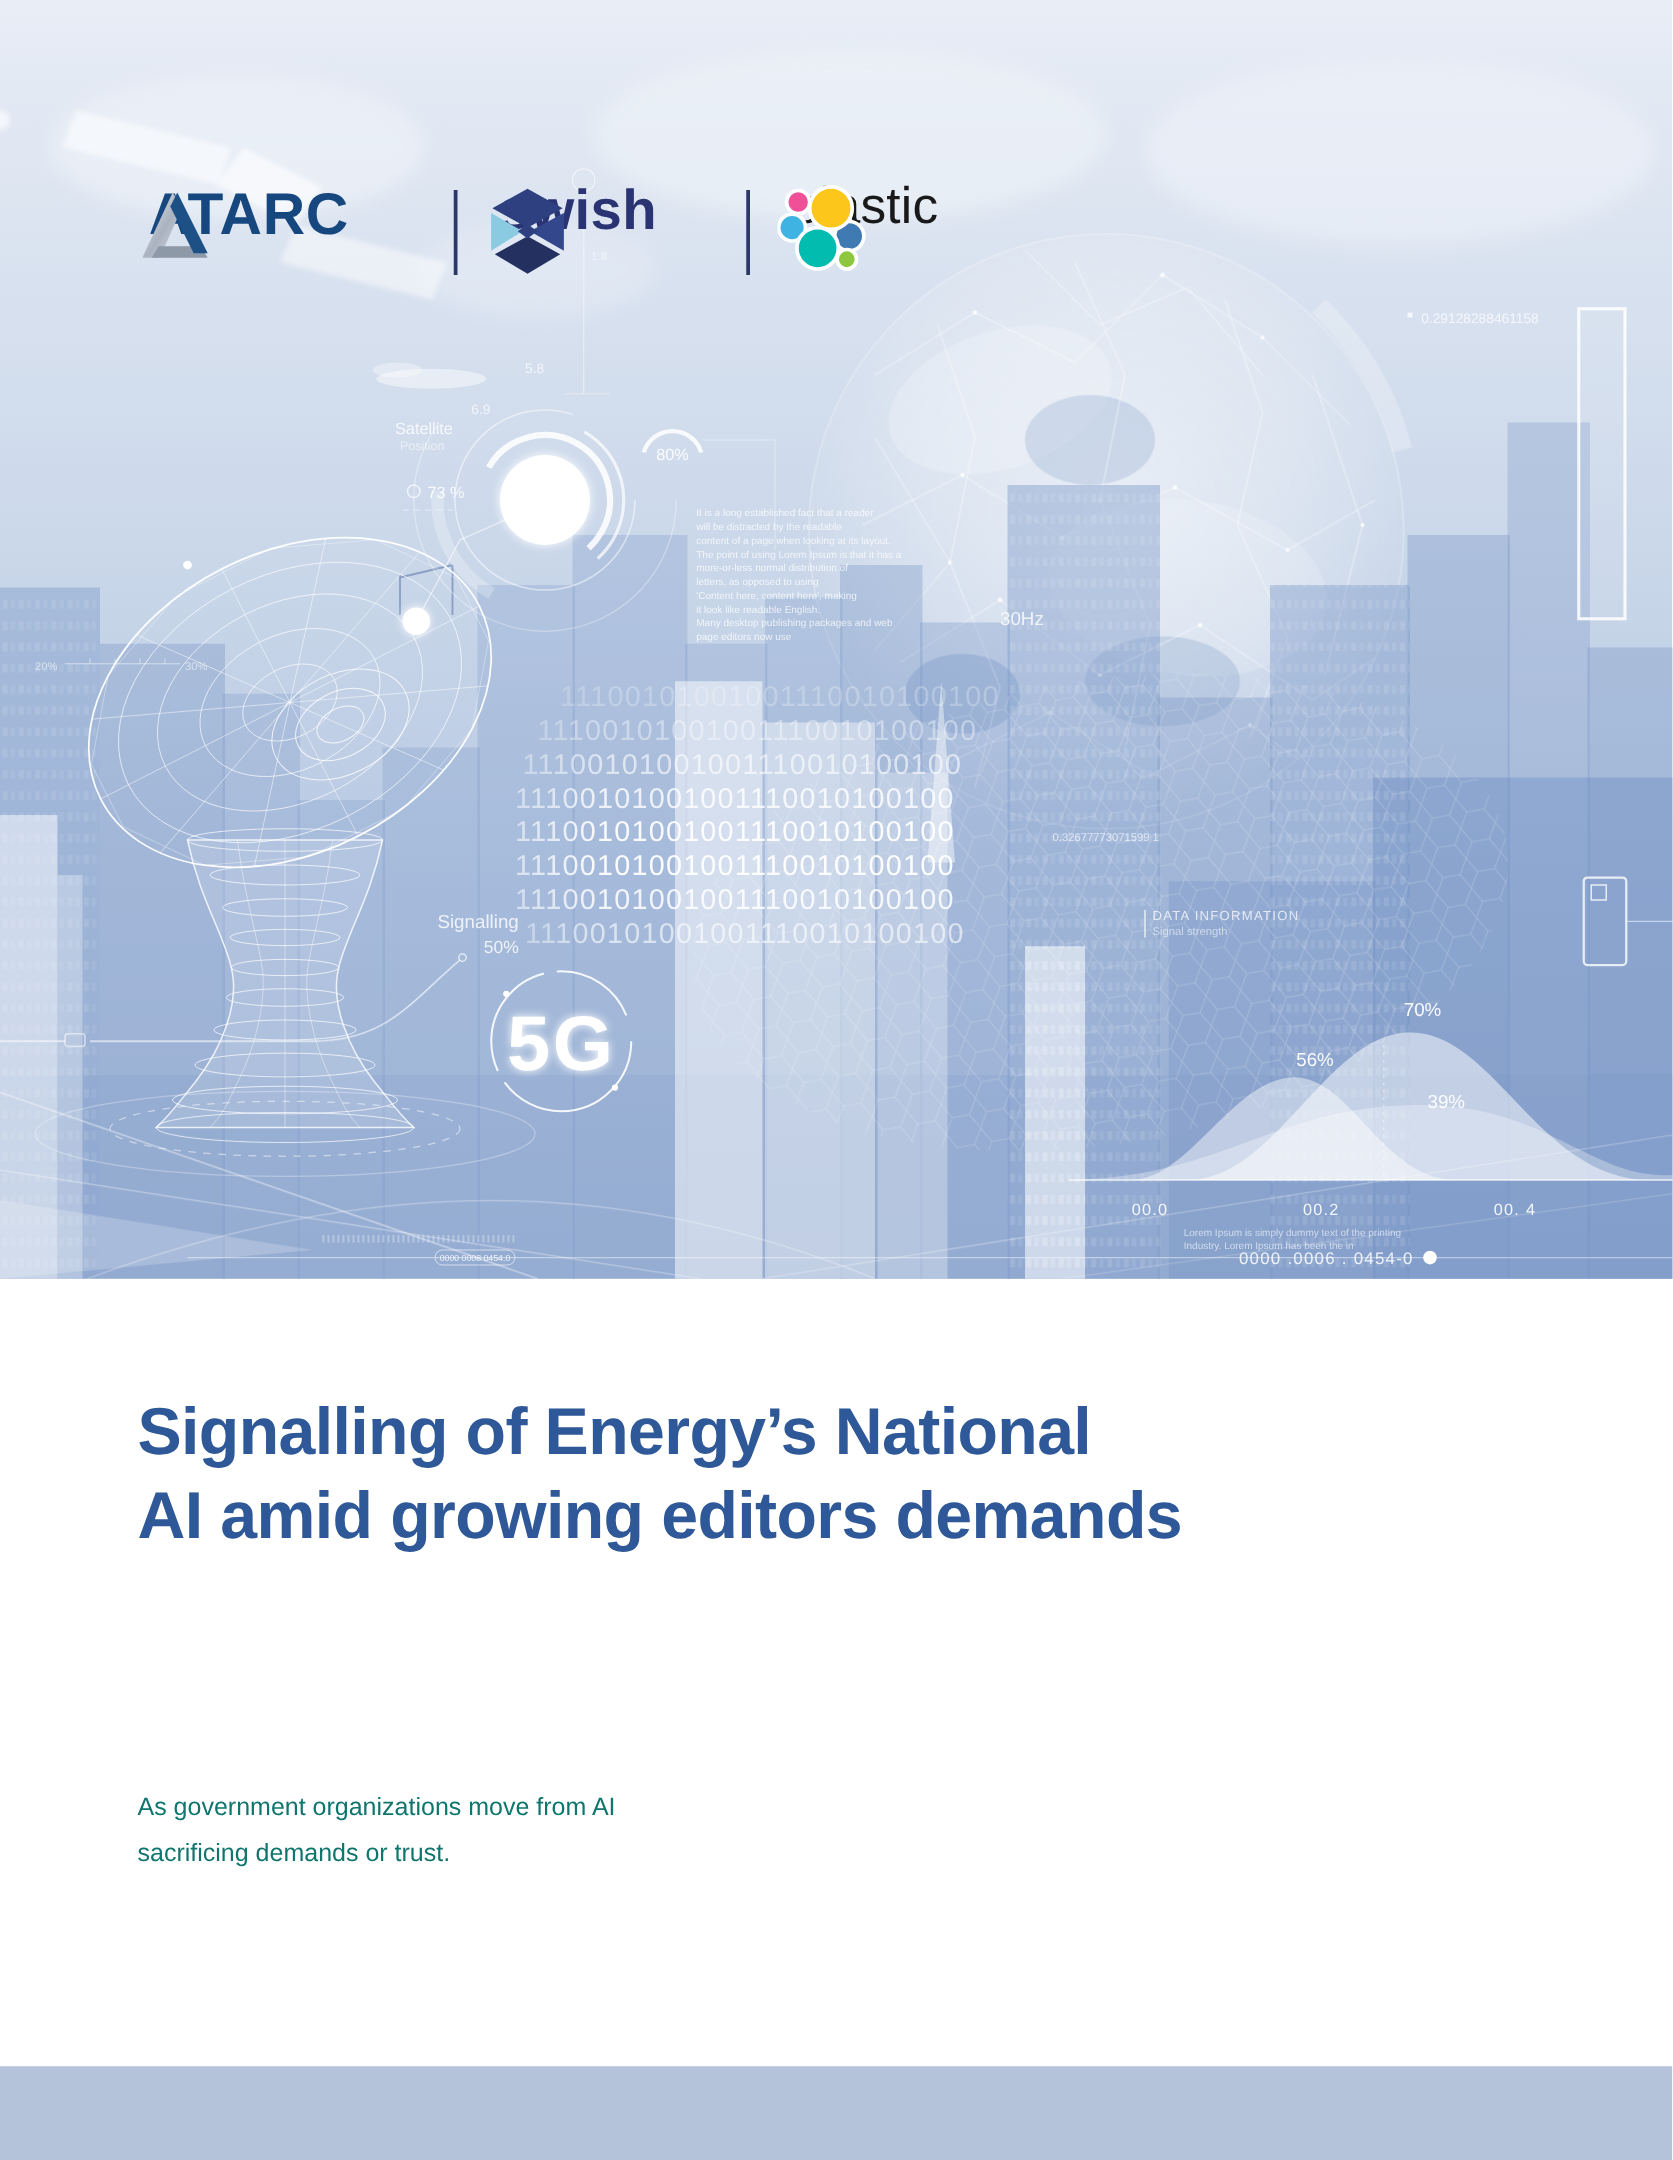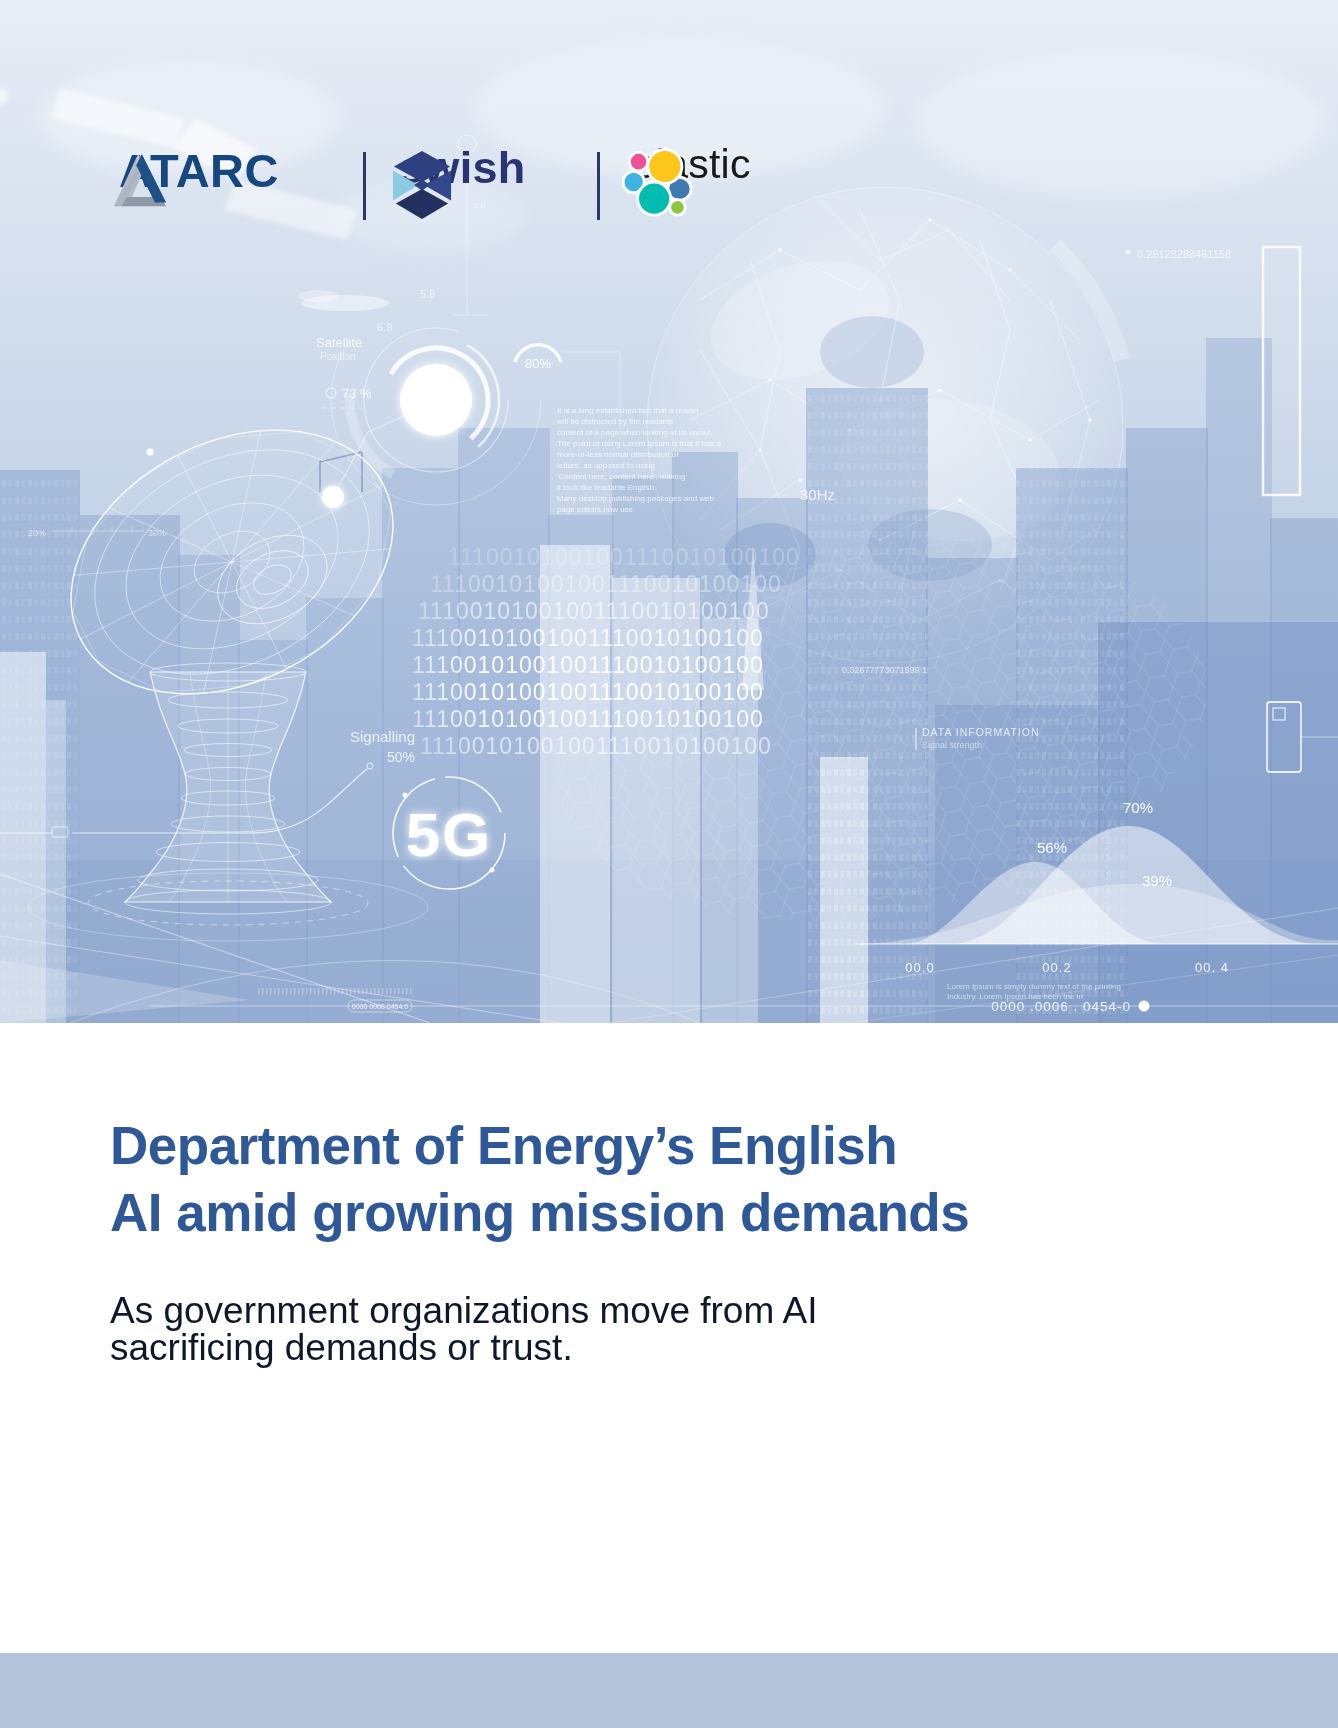--- a/index.html
+++ b/index.html
@@ -14,22 +14,22 @@
   
   .logo{position:absolute;display:flex;align-items:flex-end;}
   .logo span{display:block;line-height:.82;}
   .atarc-text{font-size:47px;font-weight:800;color:#17477f;letter-spacing:.5px;margin-left:7px;}
   .swish-text{font-size:45px;font-weight:700;color:#2a3472;letter-spacing:.3px;margin-left:9px;padding-bottom:8px;}
   .elastic-text{font-size:41px;font-weight:500;color:#191919;letter-spacing:.2px;margin-left:11px;padding-bottom:12px;}
   .logo-divider{position:absolute;width:3px;background:#2c3968;}
   
   #title{position:absolute;left:110px;top:1112px;color:#2e5897;font-weight:700;
          font-size:53px;line-height:67px;letter-spacing:-.5px;}
-  #subtitle{position:absolute;left:110px;top:1292px;color:#0f172a;font-weight:400;
-            font-size:37px;line-height:37px;letter-spacing:0;}
+  #subtitle{position:absolute;left:110px;top:1428px;color:#0f766e;font-weight:400;
+            font-size:20px;line-height:37px;letter-spacing:0;}
   
   #footer{position:absolute;left:0;top:1653px;width:1338px;height:75px;background:#b4c3da;}
 </style>
 </head>
 <body>
 
 <div id="page">
 
   <div id="hero">
     <svg width="1338" height="1023" viewBox="0 0 1338 1023">
@@ -385,22 +385,22 @@
           <circle cx="57" cy="60" r="8" fill="#8ec640"></circle>
           <circle cx="44" cy="18" r="17.5" fill="#fdc61a"></circle>
           <circle cx="33" cy="51" r="17" fill="#02bcb0"></circle>
         </g>
       </svg>
       <span class="elastic-text">elastic</span>
     </div>
   </div>
 
   <div id="title">
-    <div>Department of Energy’s English</div>
-    <div>AI amid growing mission demands</div>
+    <div>Signalling of Energy’s National</div>
+    <div>AI amid growing editors demands</div>
   </div>
 
   <div id="subtitle">
     <div>As government organizations move from AI</div>
     <div>sacrificing demands or trust.</div>
   </div>
 
   <div id="footer"></div>
 
 </div>

